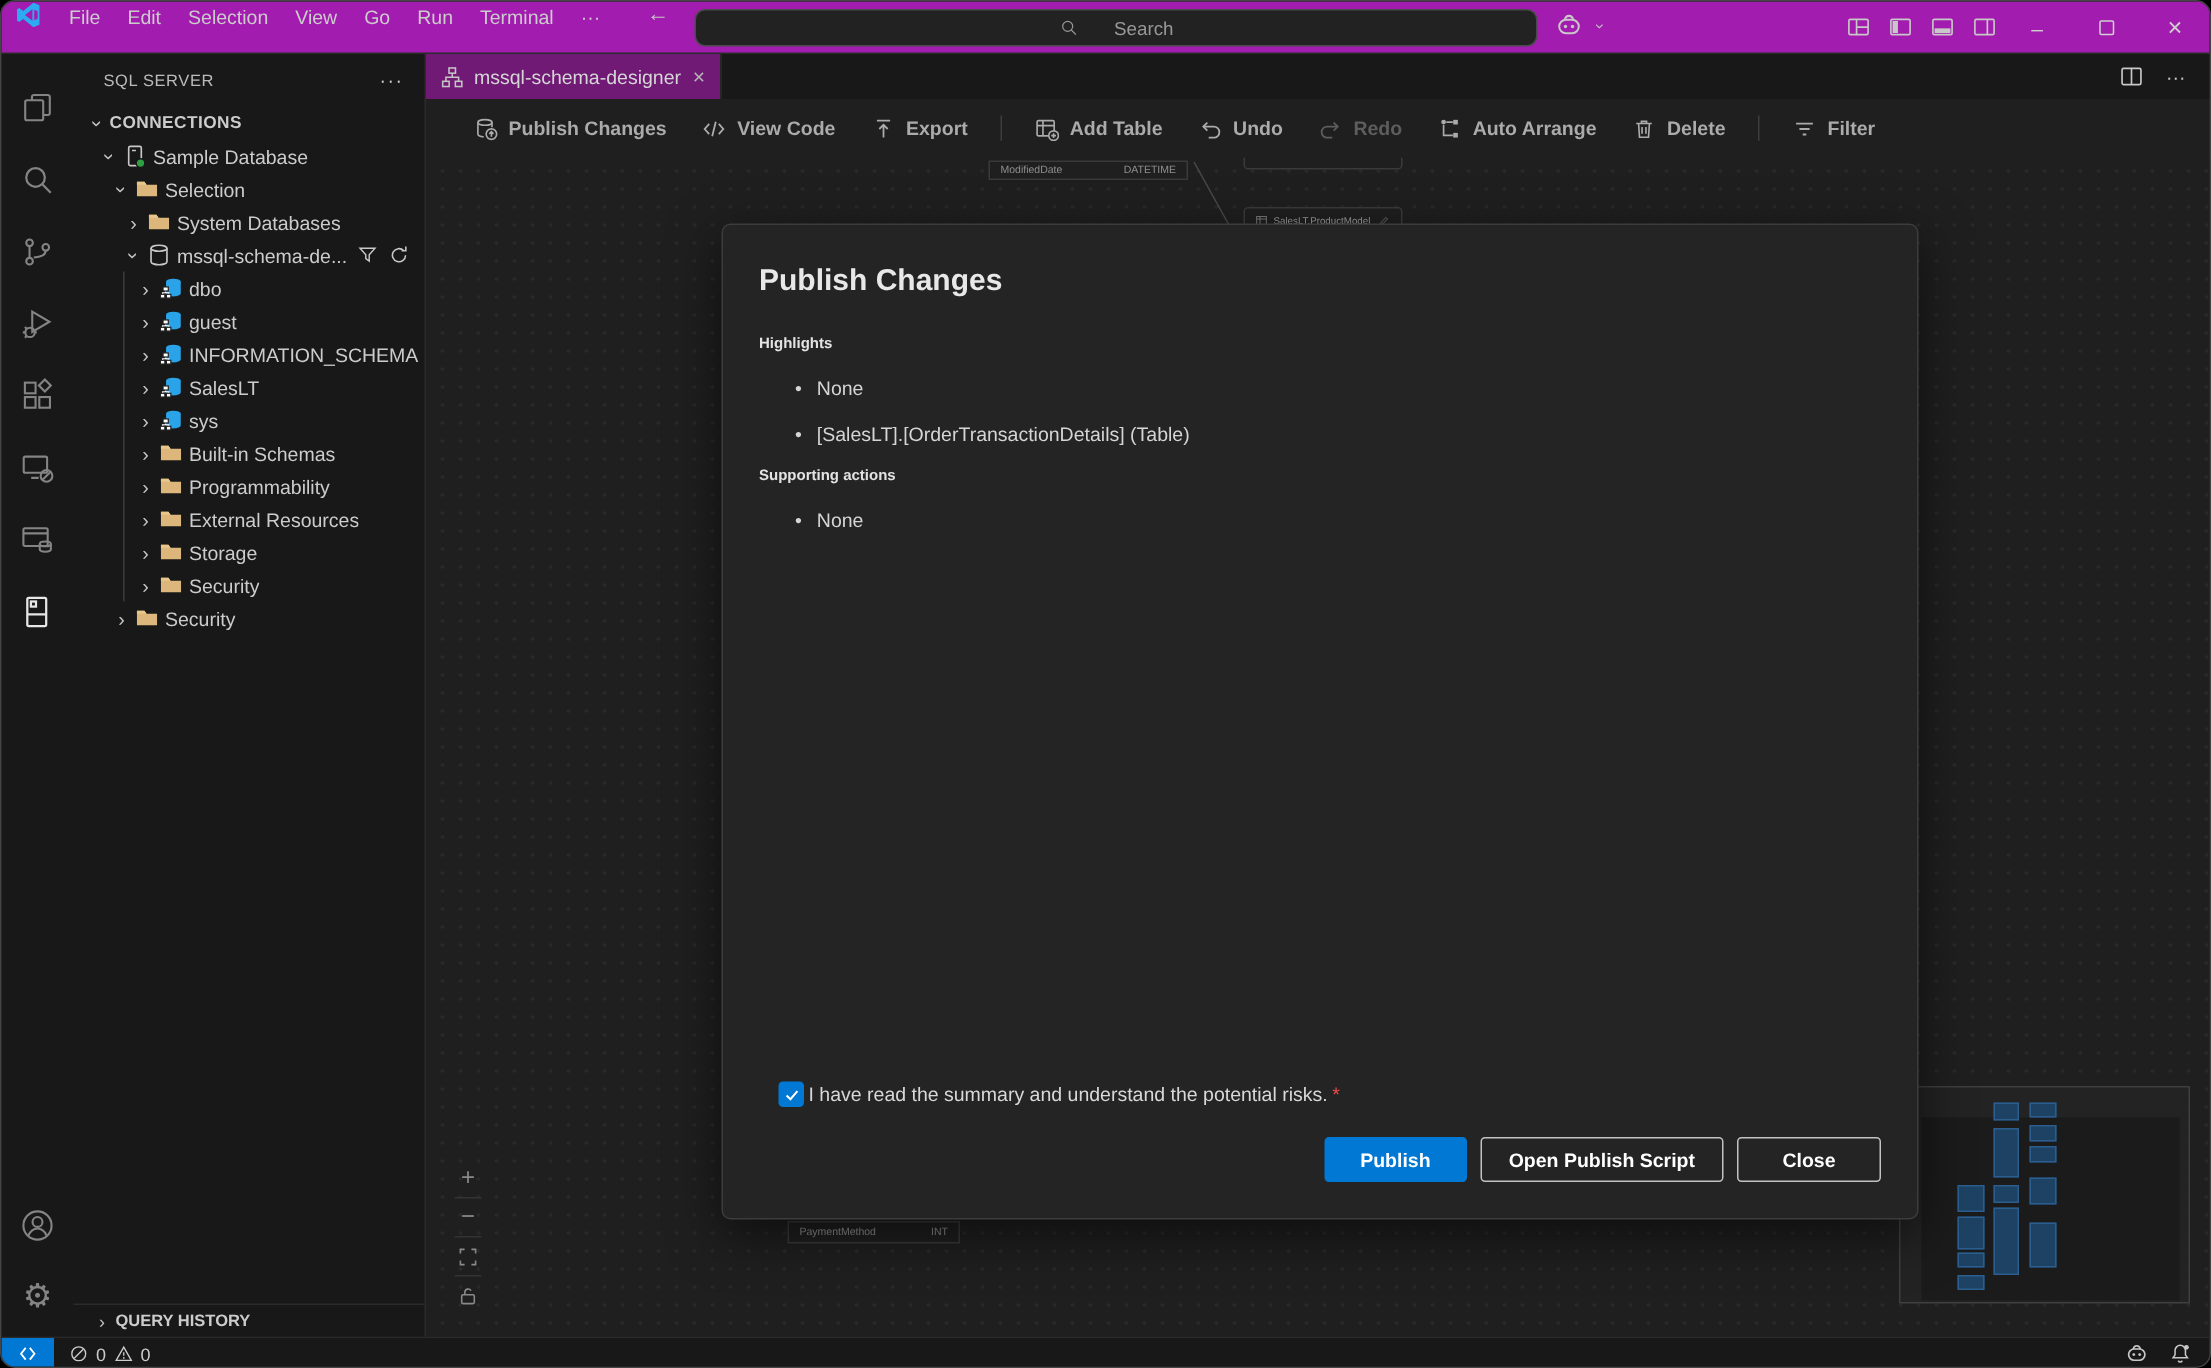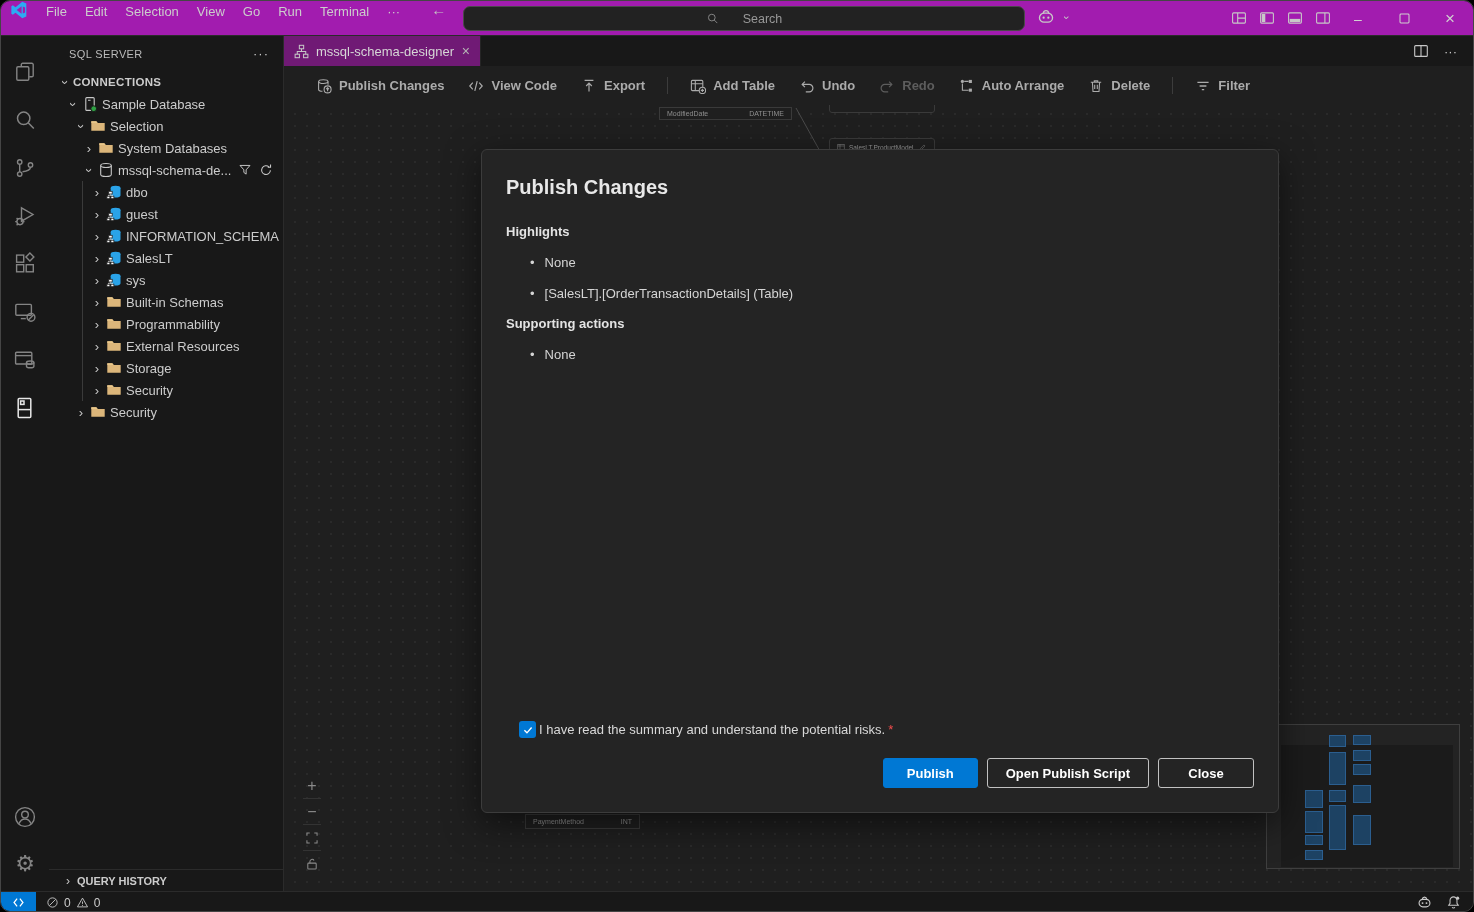--- a/index.html
+++ b/index.html
@@ -65,21 +65,21 @@
   .zbtn svg{width:14px;height:14px}
   .zsep{width:18px;height:1px;background:#333}
   
   .minimap{position:absolute;left:982px;top:619px;width:194px;height:145px;background:#232323;border:1px solid #3f3f3f;z-index:2}
   .mm-view{position:absolute;left:14px;top:20px;width:172px;height:122px;background:#1b1b1b}
   .mm-box{position:absolute;background:#1d4263;border:1px solid #2b5e8f}
   
   .dialog{position:absolute;left:197px;top:44px;width:798px;height:664px;background:#242424;border:1px solid #3c3c3c;border-radius:6px;box-shadow:0 10px 34px rgba(0,0,0,.55);z-index:5}
   .dlg-title{margin:26px 24px 0;font-size:20px;font-weight:600;color:#e8e8e8}
   #dlg-sections{margin:25px 24px 0}
-  .dsec-h{font-size:13px;font-weight:700;color:#e3e3e3;margin-top:15px}
+  .dsec-h{font-size:10px;font-weight:700;color:#e3e3e3;margin-top:15px}
   .dsec-h.sub{font-size:13px;margin-top:18px}
   .dsec-h:first-child{margin-top:0}
   .dbullet{display:flex;gap:10px;margin-top:16px;padding-left:24px;font-size:13px;color:#d5d5d5}
   .dbullet .dot{color:#d5d5d5}
   .dlg-check{position:absolute;left:37px;top:571px;display:flex;align-items:center;gap:3px;font-size:13px;color:#d8d8d8}
   .cbox{width:17px;height:17px;background:#0078d4;border-radius:3px;display:flex;align-items:center;justify-content:center;cursor:pointer}
   .cbox svg{width:12px;height:12px}
   .req{color:#f14c4c}
   .dlg-buttons{position:absolute;right:24px;top:608px;display:flex;gap:9px}
   .btn{height:30px;padding:0 18px;font-size:13px;font-weight:600;display:flex;align-items:center;justify-content:center;border-radius:3px;cursor:pointer}

